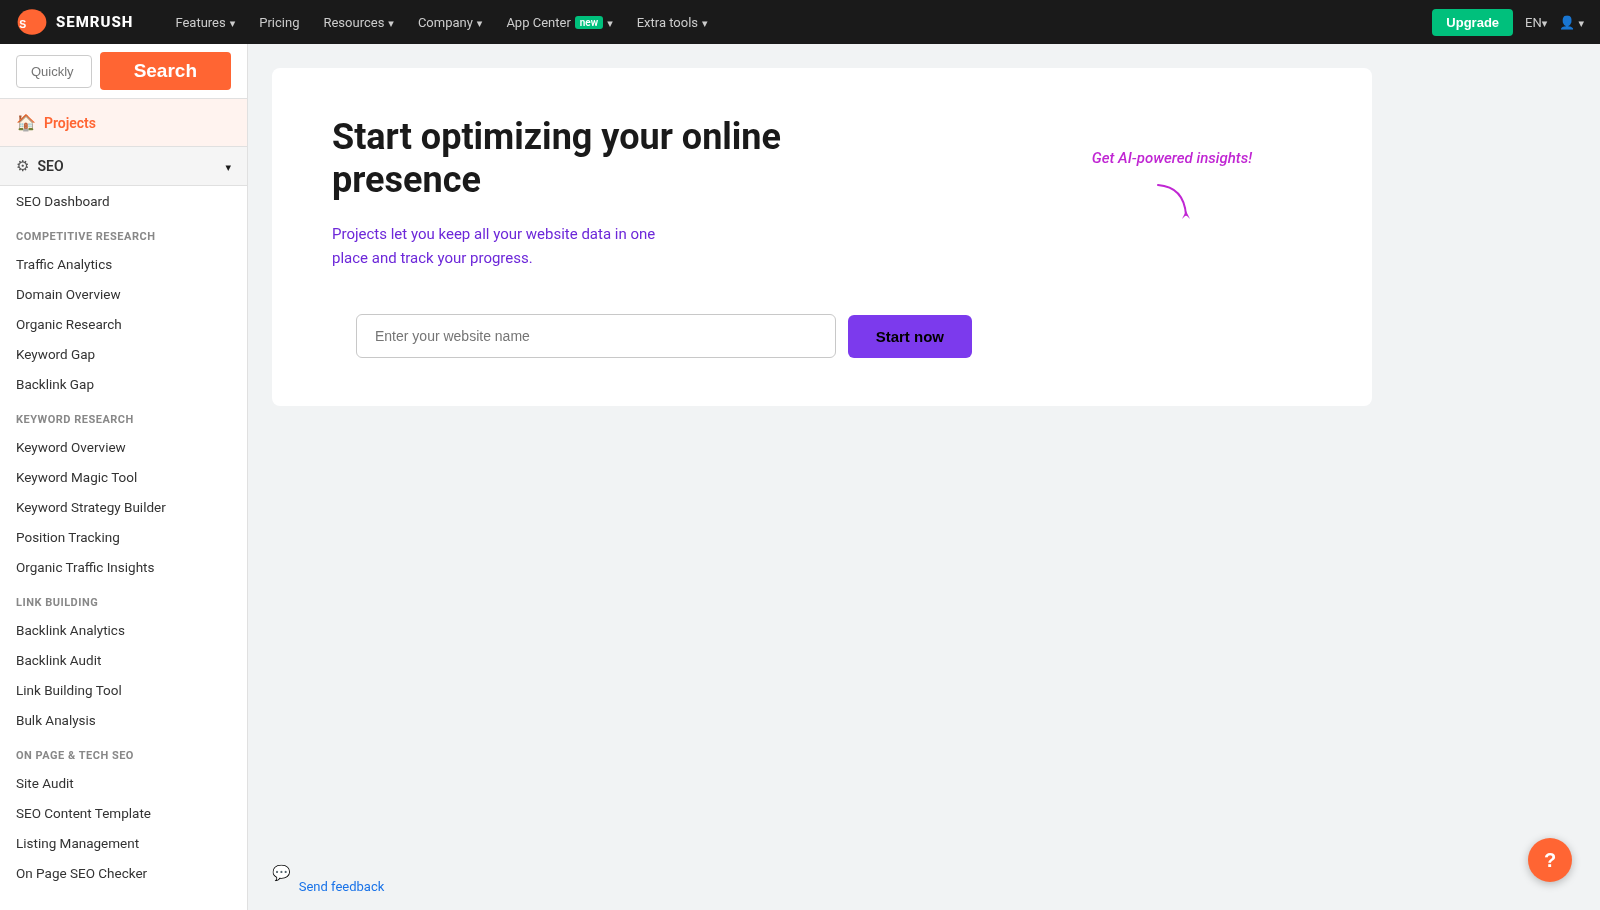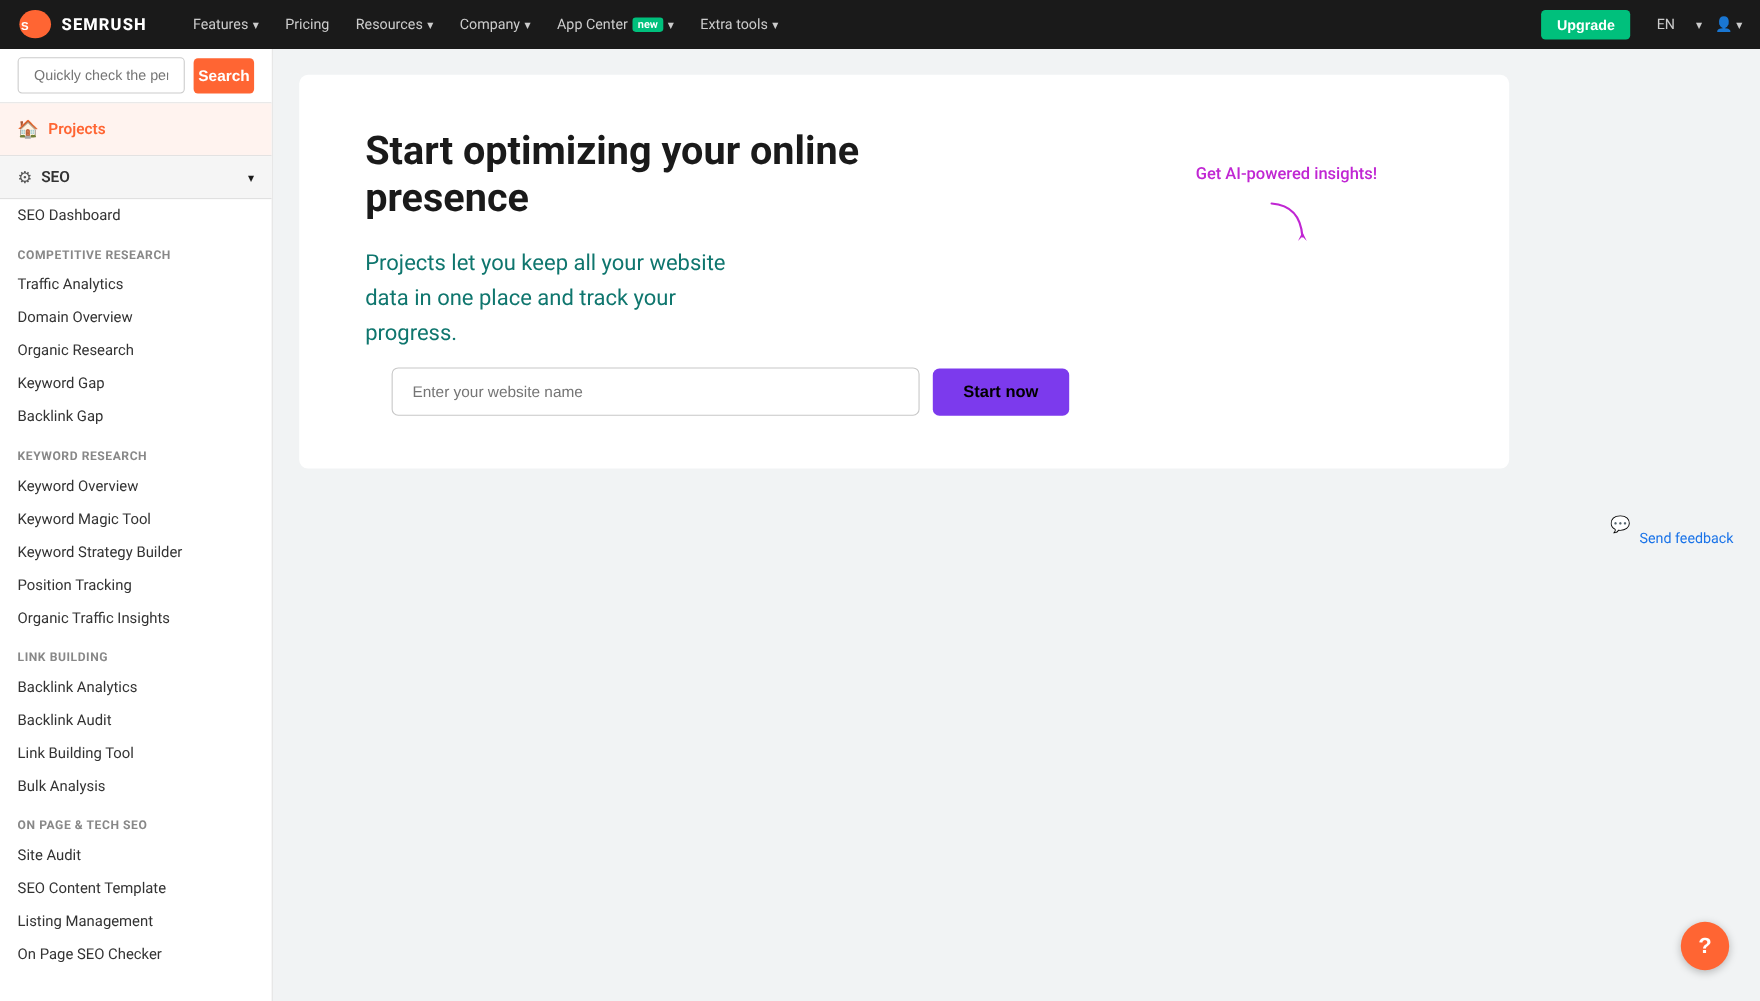--- a/index.html
+++ b/index.html
@@ -64,23 +64,22 @@
       padding: 6px 14px;
       font-size: 13px;
       font-weight: 600;
       cursor: pointer;
     }
     .nav-lang {
       color: #ccc;
       font-size: 13px;
       display: flex;
       align-items: flex-start;
-      gap: 19px;
-      cursor: pointer;
-      margin-left: 12px;
+      gap: 0;
+      cursor: pointer;
     }
     .nav-user {
       color: #ccc;
       font-size: 13px;
       display: flex;
       align-items: center;
       gap: 3px;
       cursor: pointer;
     }
 
@@ -178,31 +177,31 @@
       border-radius: 4px;
       font-size: 13px;
       outline: none;
       color: #888;
     }
     .search-btn {
       background: #ff6533;
       color: #fff;
       border: none;
       border-radius: 4px;
-      padding: 8px 4px;
-      font-size: 14px;
+      padding: 8px 34px;
+      font-size: 19px;
       font-weight: 600;
       cursor: pointer;
     }
 
     
     .main-content {
       flex: 1;
       display: flex;
-      flex-direction: row;
+      flex-direction: column;
       overflow-y: auto;
     }
 
     .content-area {
       background: #f1f3f4;
       flex: 1;
       padding: 24px;
     }
 
     .projects-card {
@@ -217,25 +216,25 @@
     .card-heading {
       font-size: 36px;
       font-weight: 700;
       color: #1a1a1a;
       line-height: 1.2;
       max-width: 480px;
       margin-bottom: 20px;
     }
 
     .card-description {
-      font-size: 20px;
-      color: #0f766e;
+      font-size: 15px;
+      color: #6d28d9;
       line-height: 1.6;
       max-width: 360px;
-      margin-bottom: 16px;
+      margin-bottom: 44px;
     }
 
     .website-input-row {
       display: flex;
       align-items: center;
       gap: 12px;
       max-width: 640px;
       padding-left: 24px;
     }
 
@@ -266,20 +265,21 @@
       position: absolute;
       top: 80px;
       right: 120px;
       text-align: center;
     }
     .ai-insight-text {
       color: #c026d3;
       font-size: 15px;
       font-weight: 500;
       line-height: 1.4;
+      font-style: italic;
     }
     .ai-arrow {
       margin-top: 8px;
       display: flex;
       justify-content: center;
     }
 
     
     .feedback-area {
       padding: 16px 24px;

